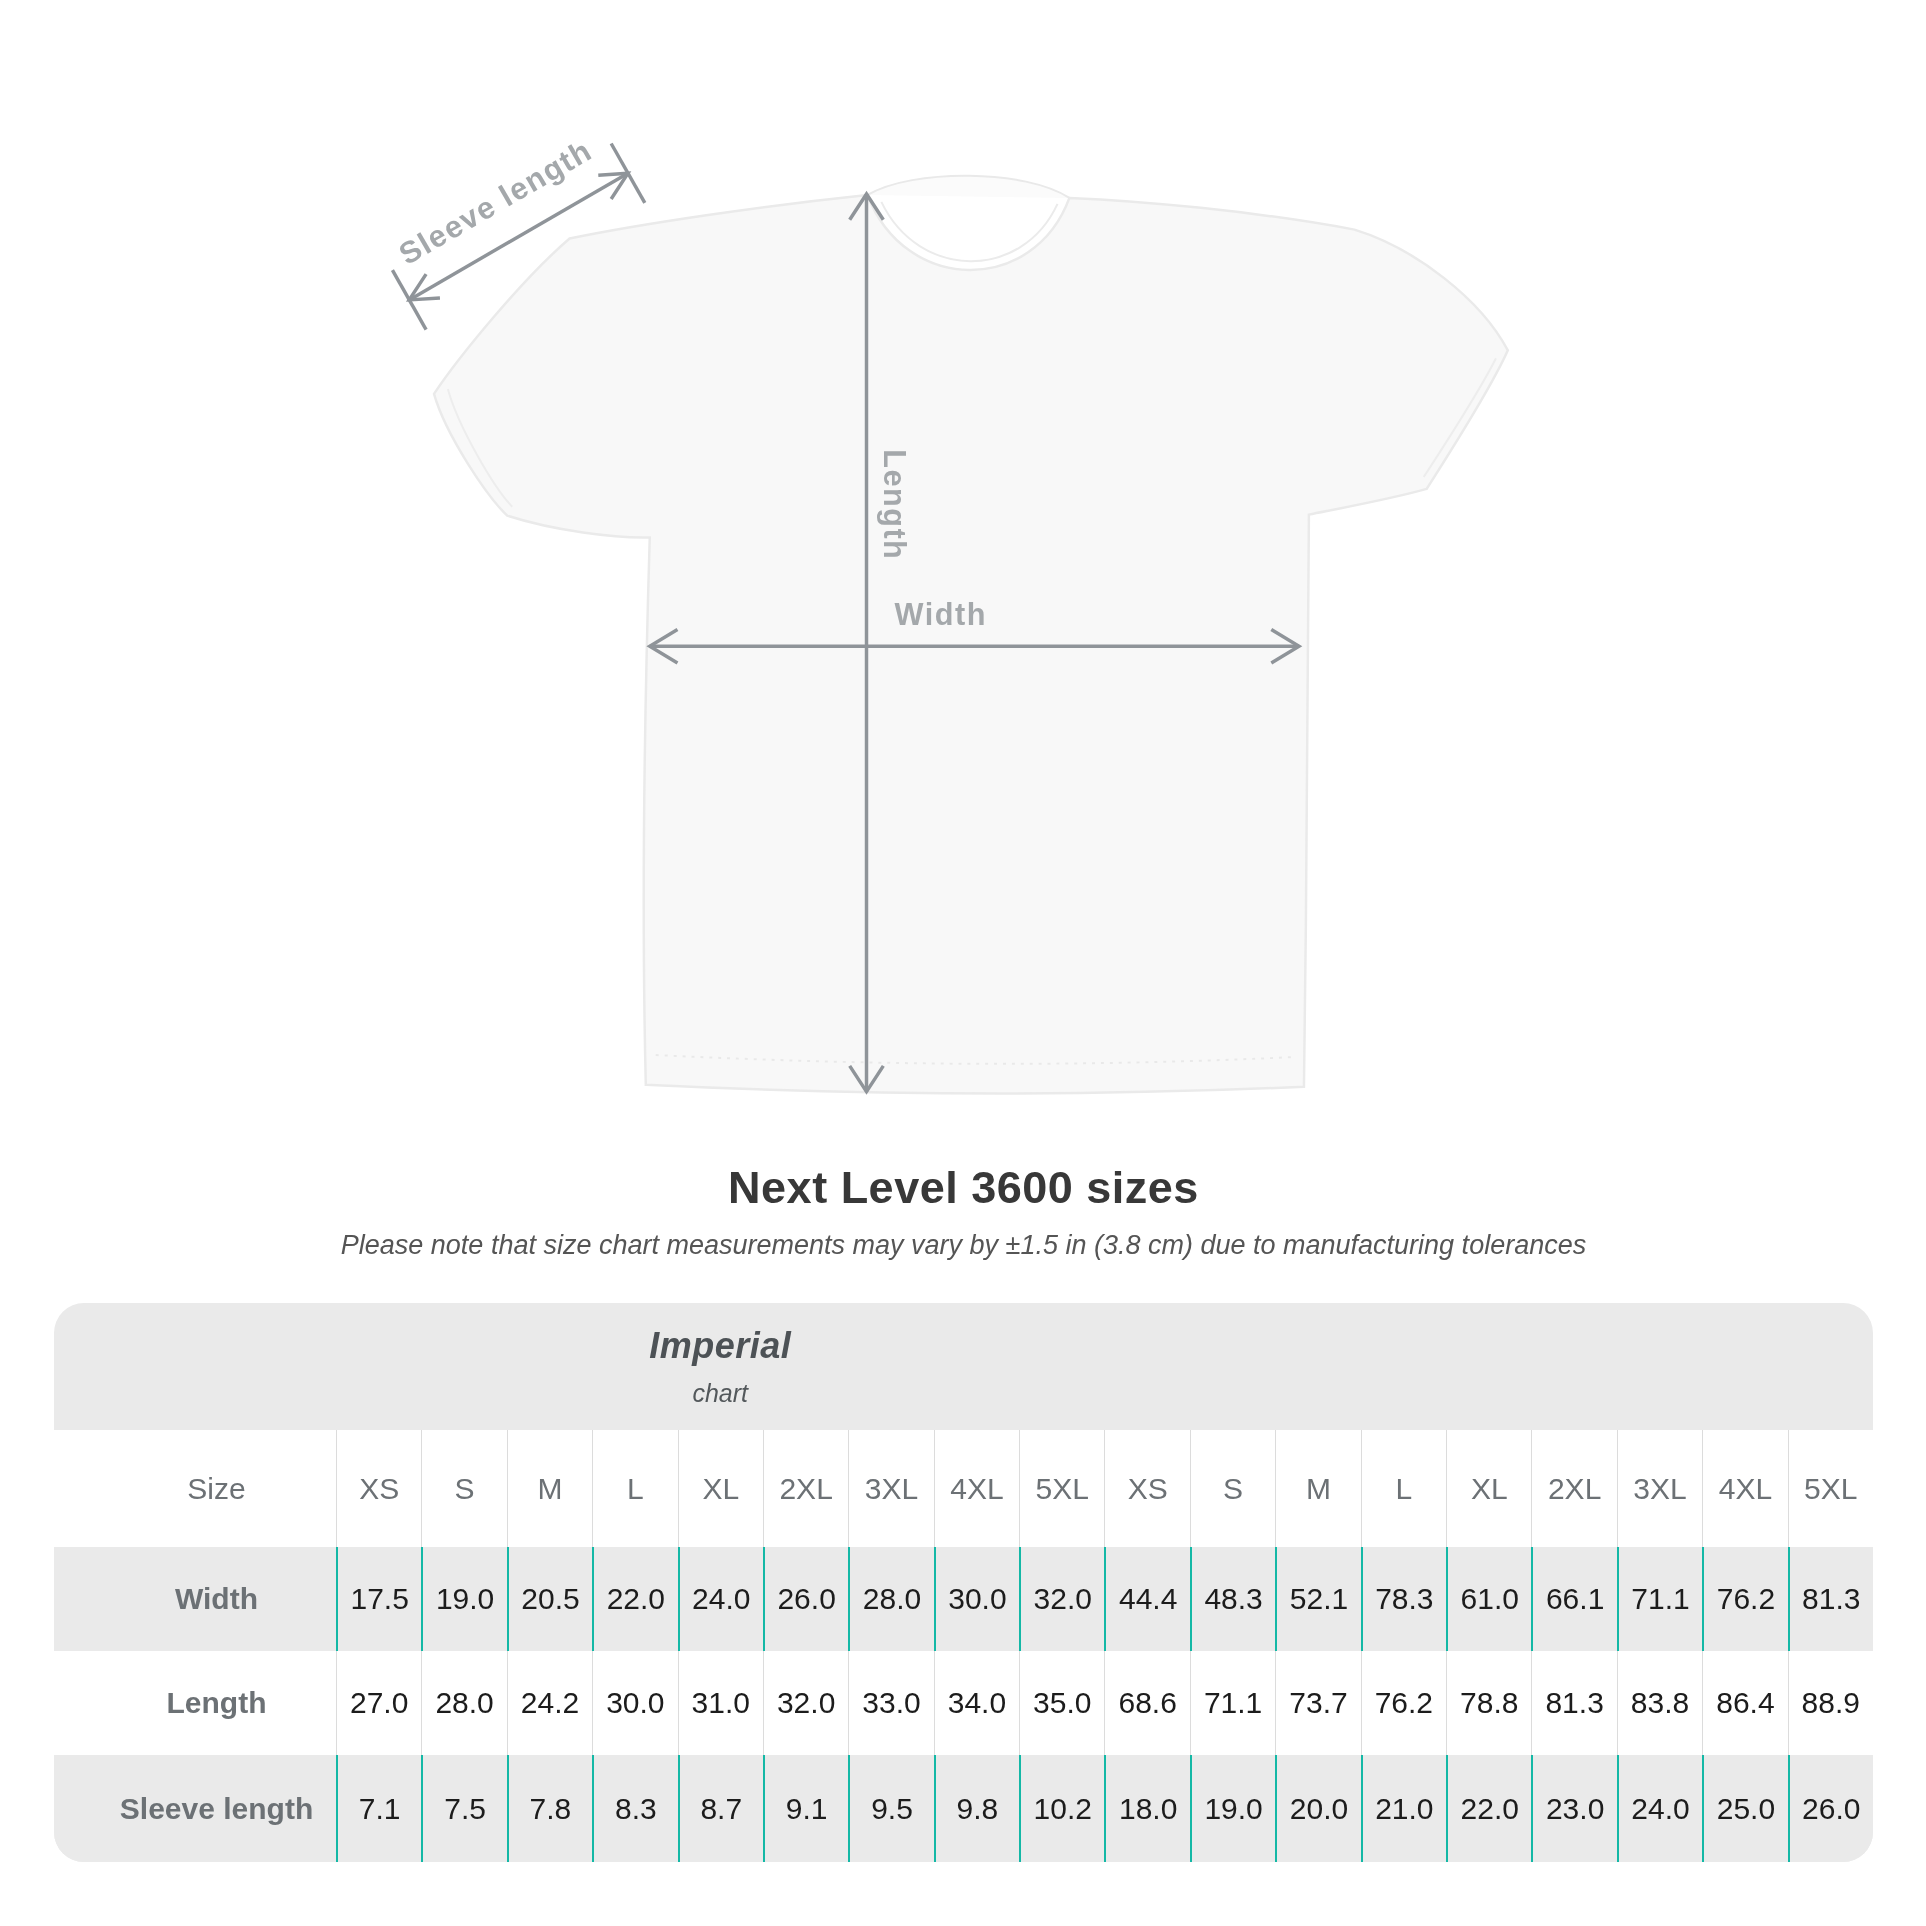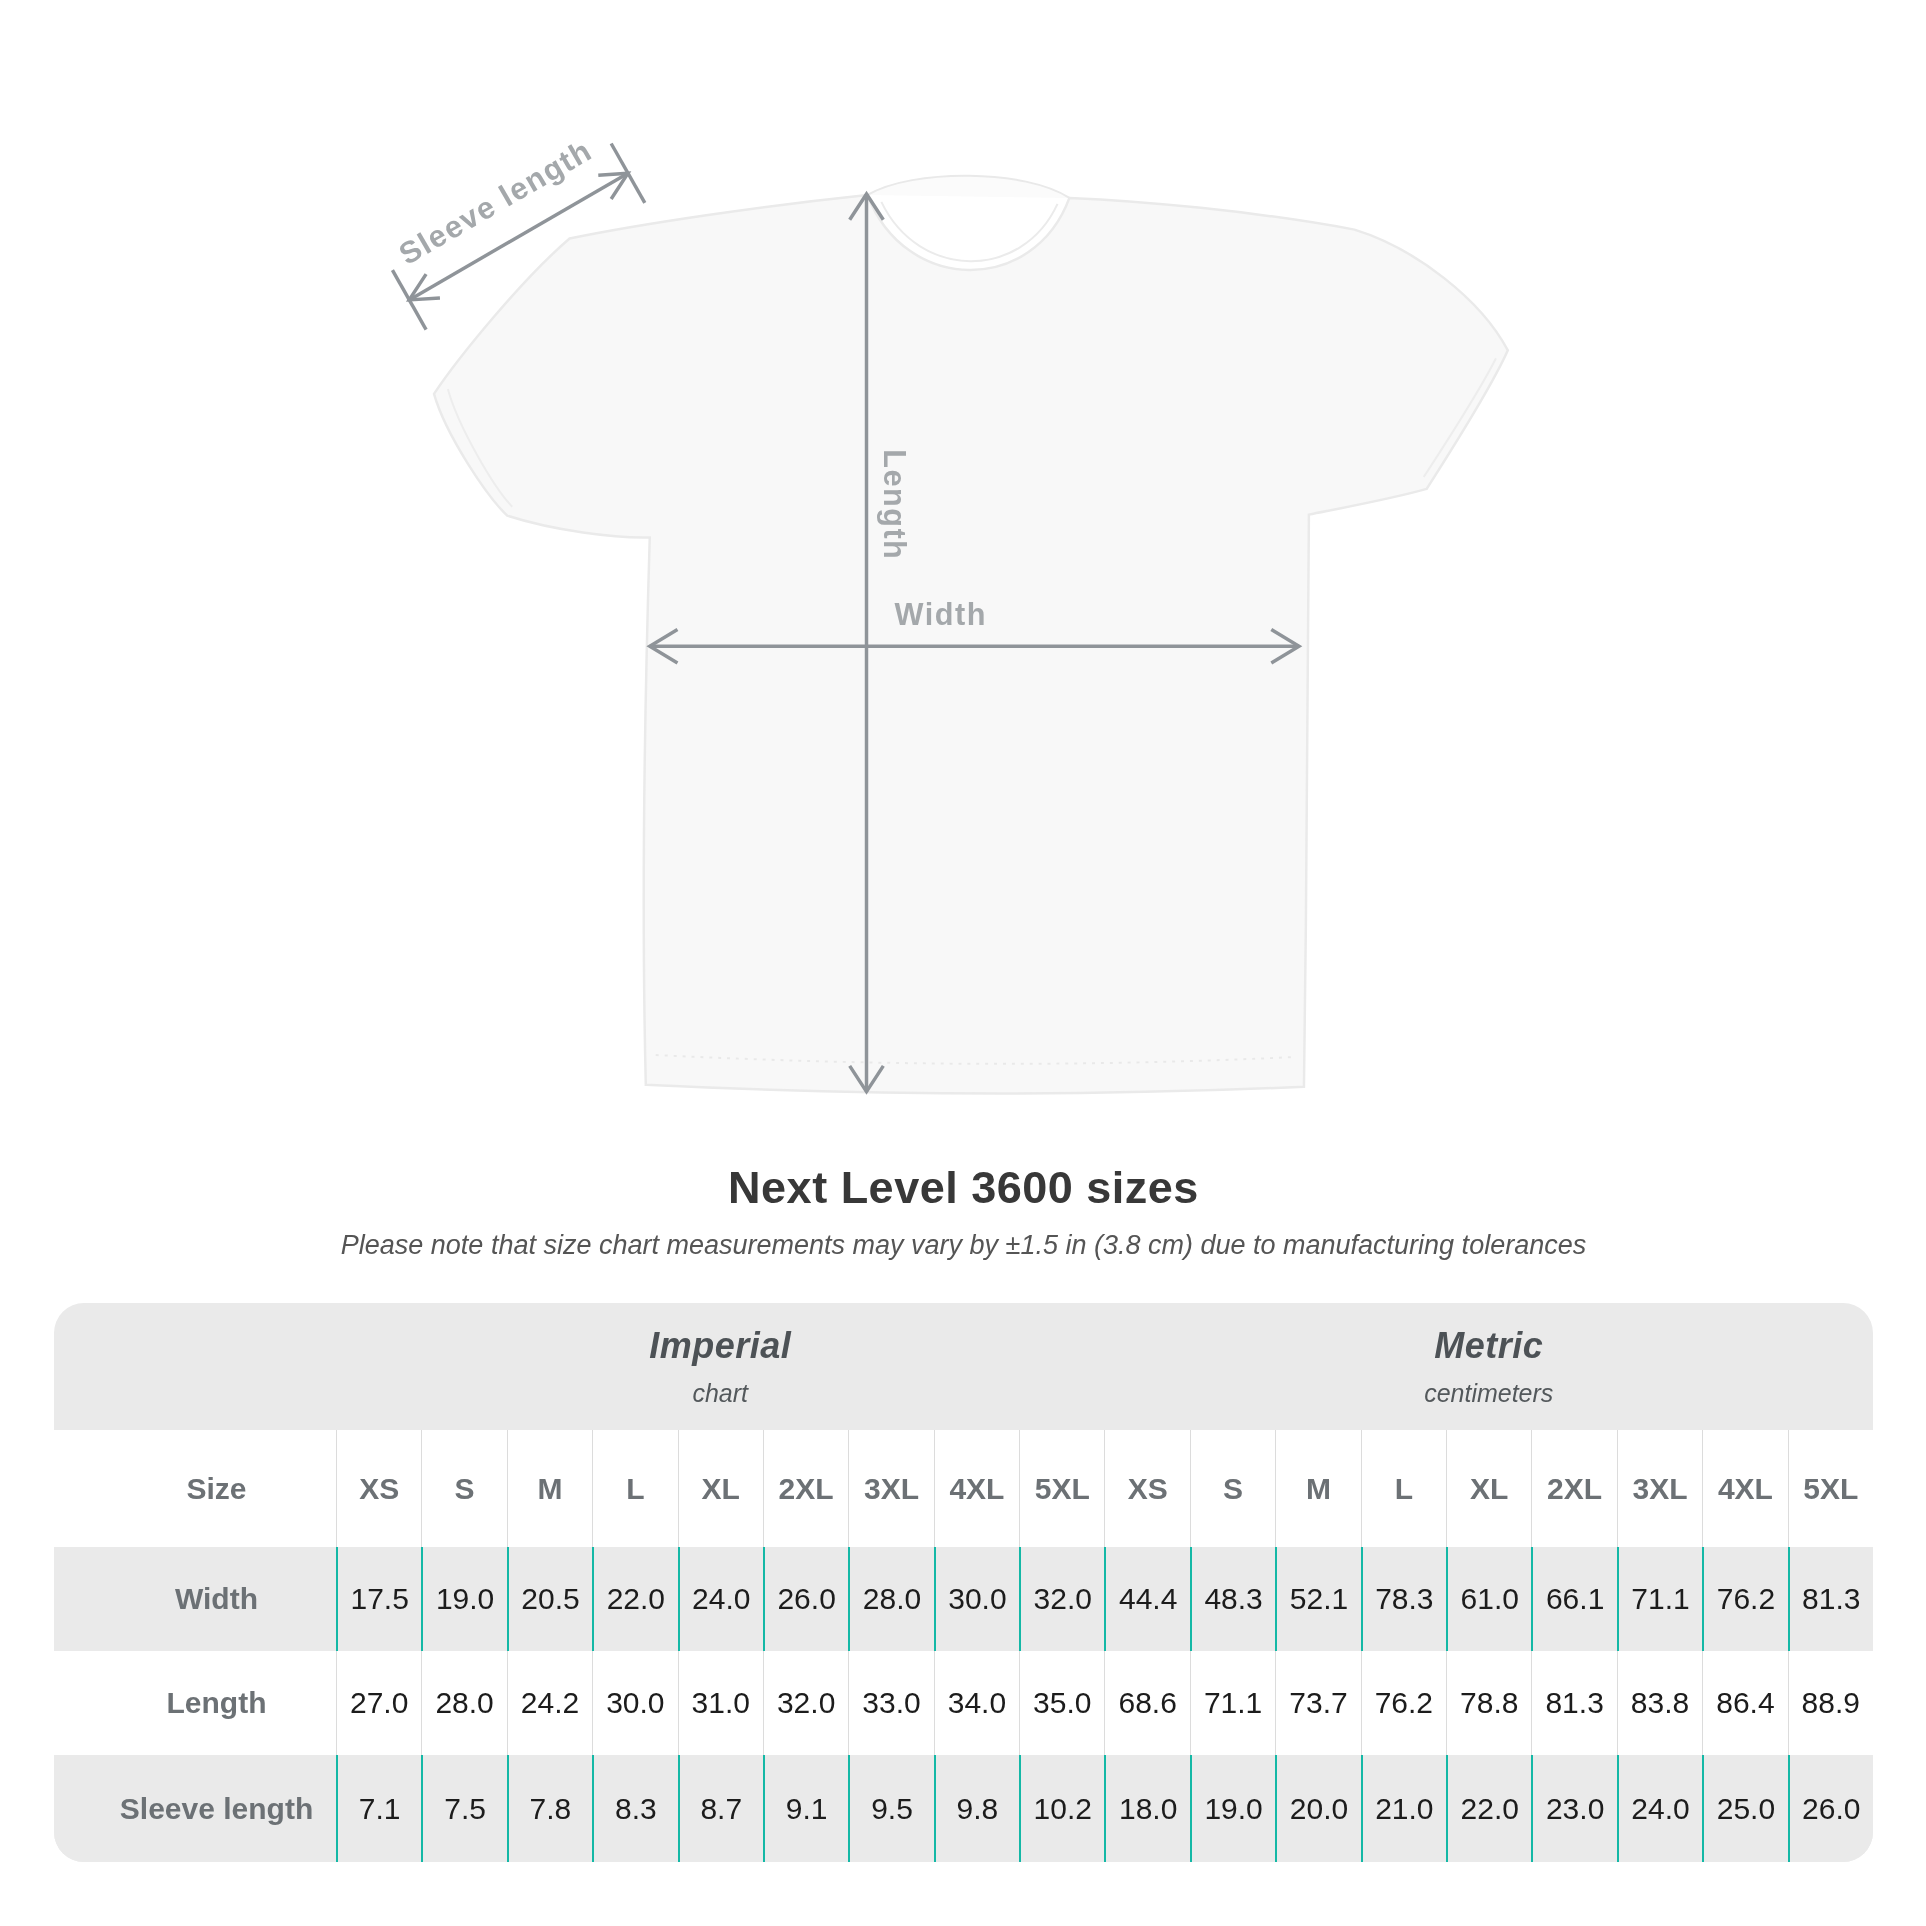--- a/index.html
+++ b/index.html
@@ -29,21 +29,21 @@
   .trow{display:grid;grid-template-columns:239px repeat(18,1fr);padding-left:43px;}
   .trow > div{
     display:flex;align-items:center;justify-content:center;
     height:100%;text-align:center;
   }
   .group-row{height:127px;}
   .group-cell{flex-direction:column;}
   .group-name{font-size:36px;font-weight:bold;font-style:italic;color:#4d5256;letter-spacing:0.5px;}
   .group-unit{font-size:25px;font-style:italic;color:#53585b;margin-top:12px;}
   .header-row{height:117px;background:#ffffff;}
-  .header-row > div{font-size:30px;font-weight:bold;color:#6c7175;}
+  .header-row > div{font-size:30px;font-weight:normal;color:#6c7175;}
   .data-row{height:104px;font-size:30px;color:#1c1c1c;}
   .data-row.light{background:#ffffff;}
   .data-row.dark{background:#eaeaea;}
   .data-row:last-child{height:107px;}
   .row-label{font-weight:bold;color:#6c7175;font-size:30px;}
   .header-row > div:not(:first-child),
   .data-row.light > div:not(:first-child){border-left:1px solid #dcdcdc;box-sizing:border-box;}
   .data-row.dark > div:not(:first-child){border-left:2px solid #14b8a6;box-sizing:border-box;}
 </style>
 </head>
@@ -104,24 +104,20 @@
 <div class="page-title">Next Level 3600 sizes</div>
 <div class="page-subtitle">Please note that size chart measurements may vary by ±1.5 in (3.8 cm) due to manufacturing tolerances</div>
 
 <div class="size-table">
 
   <div class="trow group-row" style="grid-template-columns:239px repeat(18,1fr);">
     <div style="grid-column:1;"></div>
     <div class="group-cell" style="grid-column:2 / span 9;">
       <div class="group-name">Imperial</div>
       <div class="group-unit">chart</div>
-    </div>
-    <div class="group-cell" style="grid-column:11 / span 9;">
-      <div class="group-name">Metric</div>
-      <div class="group-unit">centimeters</div>
     </div>
   </div>
 
   <div class="trow header-row">
     <div>Size</div>
     <div>XS</div>
     <div>S</div>
     <div>M</div>
     <div>L</div>
     <div>XL</div>

